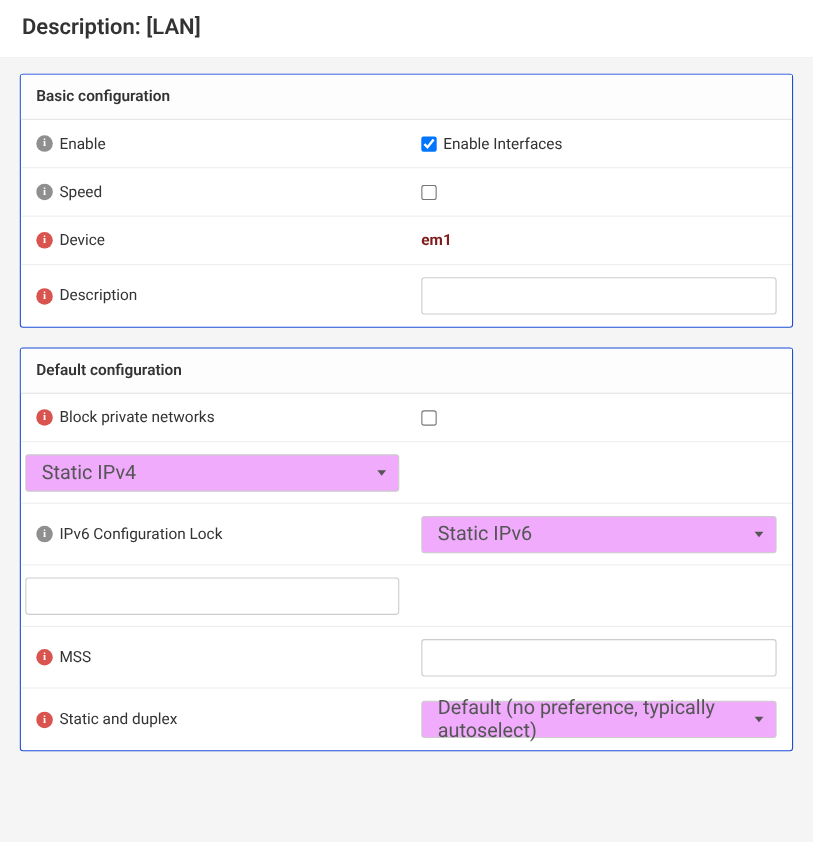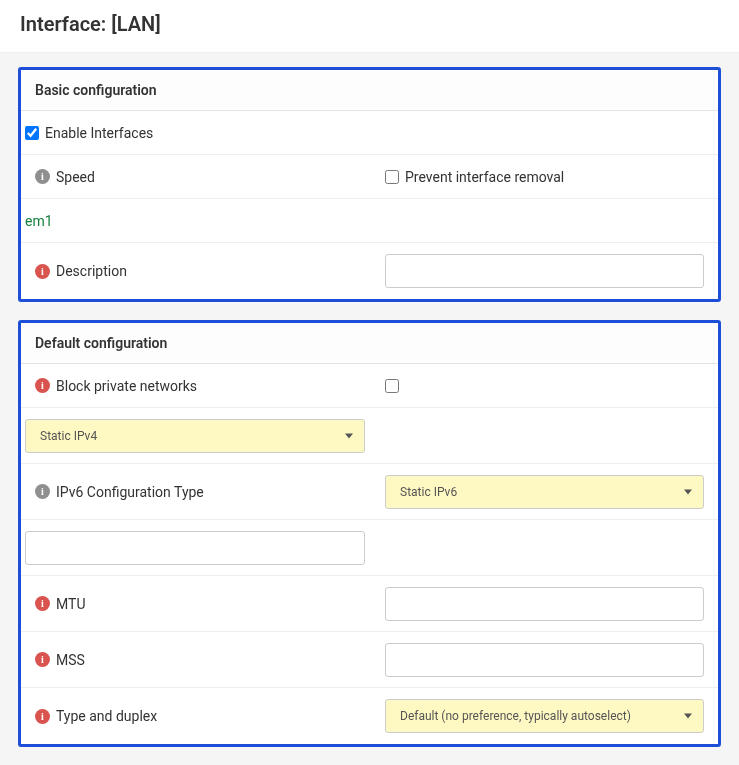--- a/index.html
+++ b/index.html
@@ -18,21 +18,21 @@
     .page-header h2 {
       font-size: 20px;
       font-weight: 600;
       color: #333;
     }
     .content {
       padding: 14px 18px 0 18px;
     }
     .panel {
       background: #fff;
-      border: 3px solid #1d4ed8;
+      border: 1px solid #1d4ed8;
       border-radius: 3px;
       margin-bottom: 18px;
     }
     .panel-heading {
       padding: 12px 14px;
       border-bottom: 1px solid #e4e4e4;
       background: #fdfdfd;
     }
     .panel-heading strong {
       font-weight: 600;
@@ -95,23 +95,23 @@
       position: relative;
       width: 100%;
       max-width: 340px;
     }
     .select-display {
       width: 100%;
       height: 34px;
       border: 1px solid #ccc;
       border-radius: 3px;
       padding: 6px 28px 6px 14px;
-      font-size: 12px;
+      font-size: 18px;
       color: #555;
-      background: #fef9c3;
+      background: #f0abfc;
       display: flex;
       align-items: center;
       cursor: pointer;
     }
     .caret-down {
       position: absolute;
       right: 12px;
       top: 50%;
       transform: translateY(-50%);
       width: 0; height: 0;
@@ -119,57 +119,64 @@
       border-right: 4px solid transparent;
       border-top: 5px solid #555;
       pointer-events: none;
     }
     input[type="checkbox"] {
       width: 14px;
       height: 14px;
       cursor: pointer;
     }
     .static-text {
-      font-weight: 400;
-      color: #15803d;
+      font-weight: 700;
+      color: #7f1d1d;
     }
   </style>
 </head>
 <body>
 
 <div class="page-header">
-  <h2>Interface: [LAN]</h2>
+  <h2>Description: [LAN]</h2>
 </div>
 
 <div class="content">
 
   <div class="panel">
     <div class="panel-heading">
       <strong>Basic configuration</strong>
     </div>
 
     <div class="row">
+      <div class="col-label">
+        <span class="info-icon icon-gray"></span>
+        <span>Enable</span>
+      </div>
       <div class="col-value">
         <input type="checkbox" checked="" style="">
         <span>Enable Interfaces</span>
       </div>
     </div>
 
     <div class="row">
       <div class="col-label">
         <span class="info-icon icon-gray"></span>
         <span>Speed</span>
       </div>
       <div class="col-value">
         <input type="checkbox" style="">
-        <span>Prevent interface removal</span>
-      </div>
-    </div>
-
-    <div class="row">
+      </div>
+    </div>
+
+    <div class="row">
+      <div class="col-label">
+        <span class="info-icon icon-orange"></span>
+        <span>Device</span>
+      </div>
       <div class="col-value">
         <span class="static-text">em1</span>
       </div>
     </div>
 
     <div class="row tall">
       <div class="col-label">
         <span class="info-icon icon-orange"></span>
         <span>Description</span>
       </div>
@@ -200,60 +207,51 @@
         <div class="select-box">
           <div class="select-display">Static IPv4</div>
           <span class="caret-down"></span>
         </div>
       </div>
     </div>
 
     <div class="row tall">
       <div class="col-label">
         <span class="info-icon icon-gray"></span>
-        <span>IPv6 Configuration Type</span>
+        <span>IPv6 Configuration Lock</span>
       </div>
       <div class="col-value">
         <div class="select-box">
           <div class="select-display">Static IPv6</div>
           <span class="caret-down"></span>
         </div>
       </div>
     </div>
 
     <div class="row tall">
       <div class="col-value">
         <input type="text" class="text-input" value="" style="">
       </div>
     </div>
 
-    <div class="row tall">
-      <div class="col-label">
-        <span class="info-icon icon-orange"></span>
-        <span>MTU</span>
+
+    <div class="row tall">
+      <div class="col-label">
+        <span class="info-icon icon-orange"></span>
+        <span>MSS</span>
       </div>
       <div class="col-value">
         <input type="text" class="text-input" value="" style="">
       </div>
     </div>
 
     <div class="row tall">
       <div class="col-label">
         <span class="info-icon icon-orange"></span>
-        <span>MSS</span>
-      </div>
-      <div class="col-value">
-        <input type="text" class="text-input" value="" style="">
-      </div>
-    </div>
-
-    <div class="row tall">
-      <div class="col-label">
-        <span class="info-icon icon-orange"></span>
-        <span>Type and duplex</span>
+        <span>Static and duplex</span>
       </div>
       <div class="col-value">
         <div class="select-box">
           <div class="select-display">Default (no preference, typically autoselect)</div>
           <span class="caret-down"></span>
         </div>
       </div>
     </div>
 
   </div>

